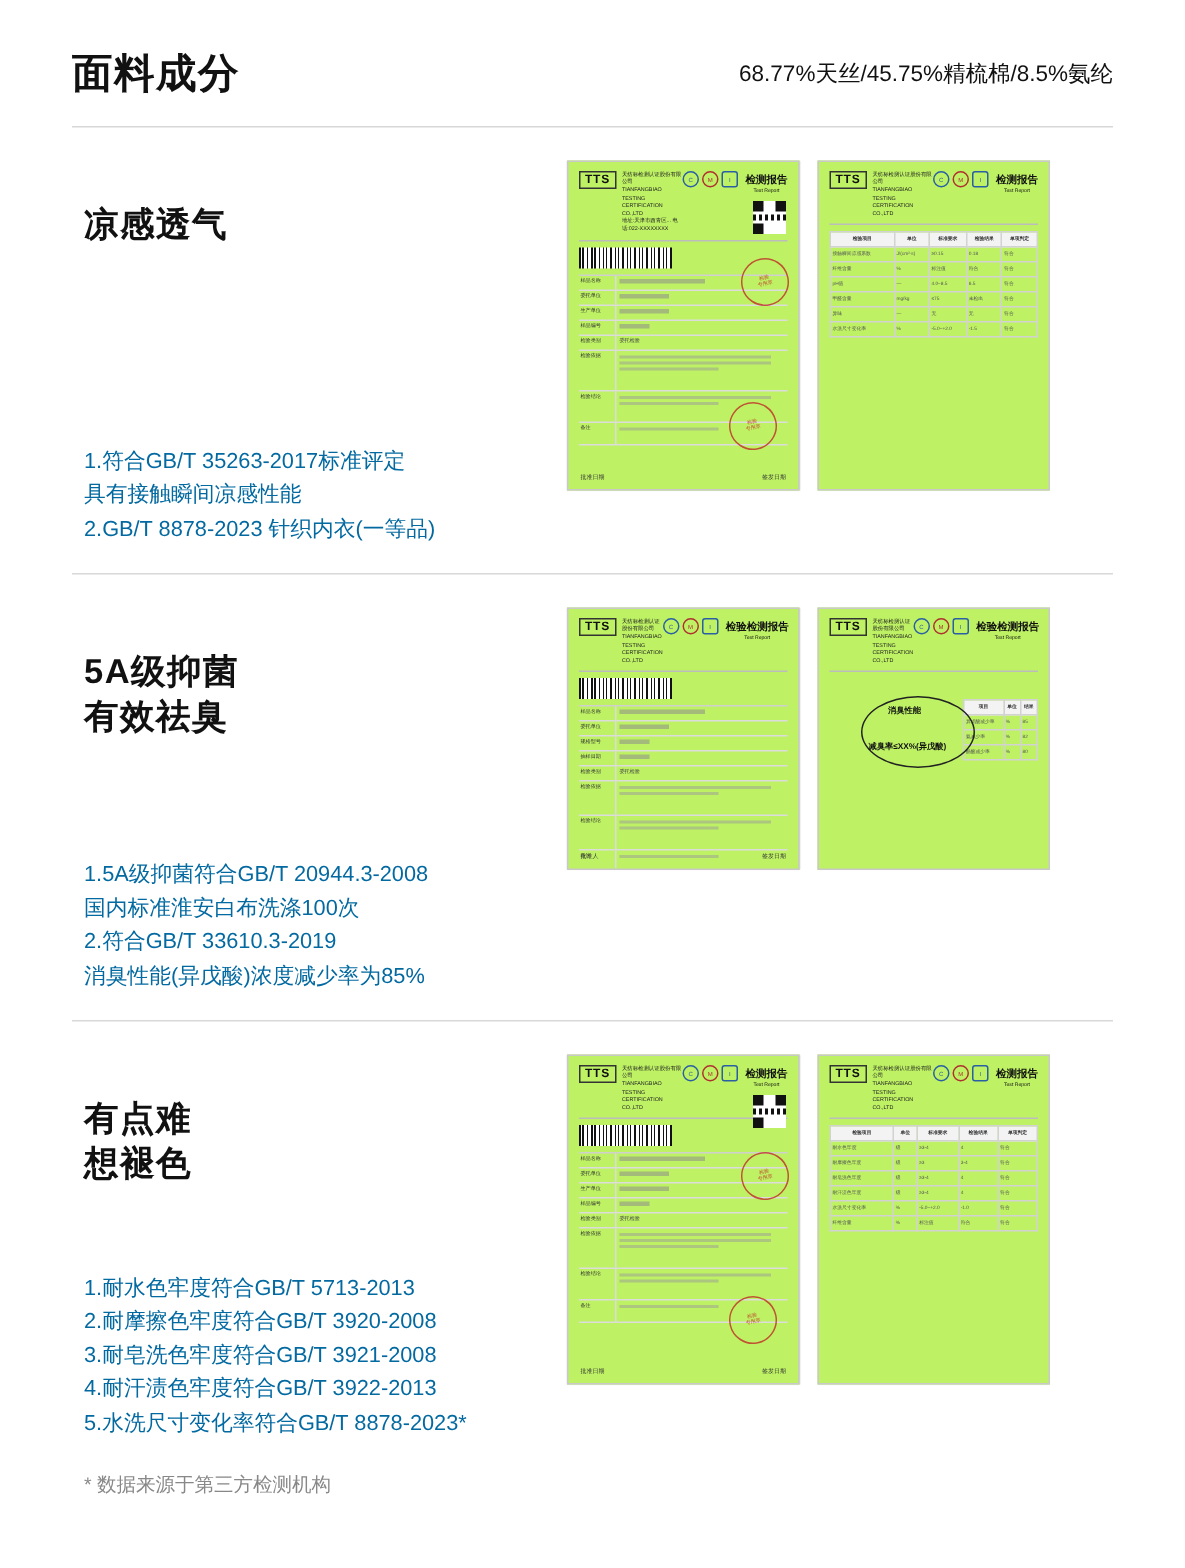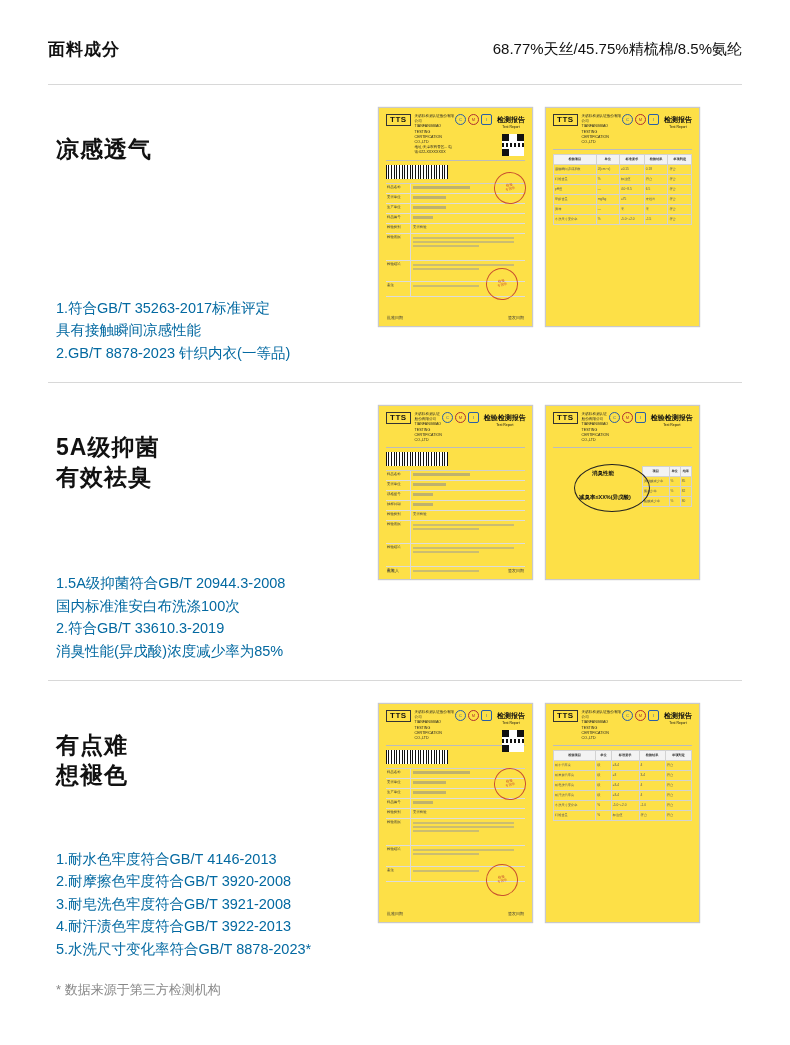--- a/index.html
+++ b/index.html
@@ -20,21 +20,21 @@
   
   .top-row{
     display:flex;
     align-items:center;
     justify-content:space-between;
     height:84px;
     padding-top:14px;
     box-sizing:border-box;
   }
   .top-title{
-    font-size:17px;
+    font-size:27px;
     font-weight:bold;
     letter-spacing:1px;
     color:#111;
   }
   .top-value{
     font-size:15px;
     color:#111;
     letter-spacing:0px;
   }
 
@@ -80,21 +80,21 @@
 
   .sec-right{
     flex:1;
     display:flex;
     gap:12px;
     justify-content:flex-start;
   }
 
   
   .cert{
-    background:#fde047;
+    background:#bef264;
     border:1px solid #c9c9c9;
     box-shadow:0 0 1px rgba(0,0,0,.25);
     box-sizing:border-box;
     padding:6px 7px;
     position:relative;
     overflow:hidden;
   }
   .cert.w1{width:155px;height:220px;}
   .cert.w2{width:155px;height:175px;}
 
@@ -608,21 +608,21 @@
   <div class="divider"></div>
 
   <div class="section">
     <div class="section-inner">
       <div class="sec-left">
         <div class="sec-head">
           <div>有点难</div>
           <div>想褪色</div>
         </div>
         <div class="sec-list">
-          <div>1.耐水色牢度符合GB/T 4146-2013</div>
+          <div>1.耐水色牢度符合GB/T 5713-2013</div>
           <div>2.耐摩擦色牢度符合GB/T 3920-2008</div>
           <div>3.耐皂洗色牢度符合GB/T 3921-2008</div>
           <div>4.耐汗渍色牢度符合GB/T 3922-2013</div>
           <div>5.水洗尺寸变化率符合GB/T 8878-2023*</div>
         </div>
       </div>
 
       <div class="sec-right">
 
         <div class="cert w1">

